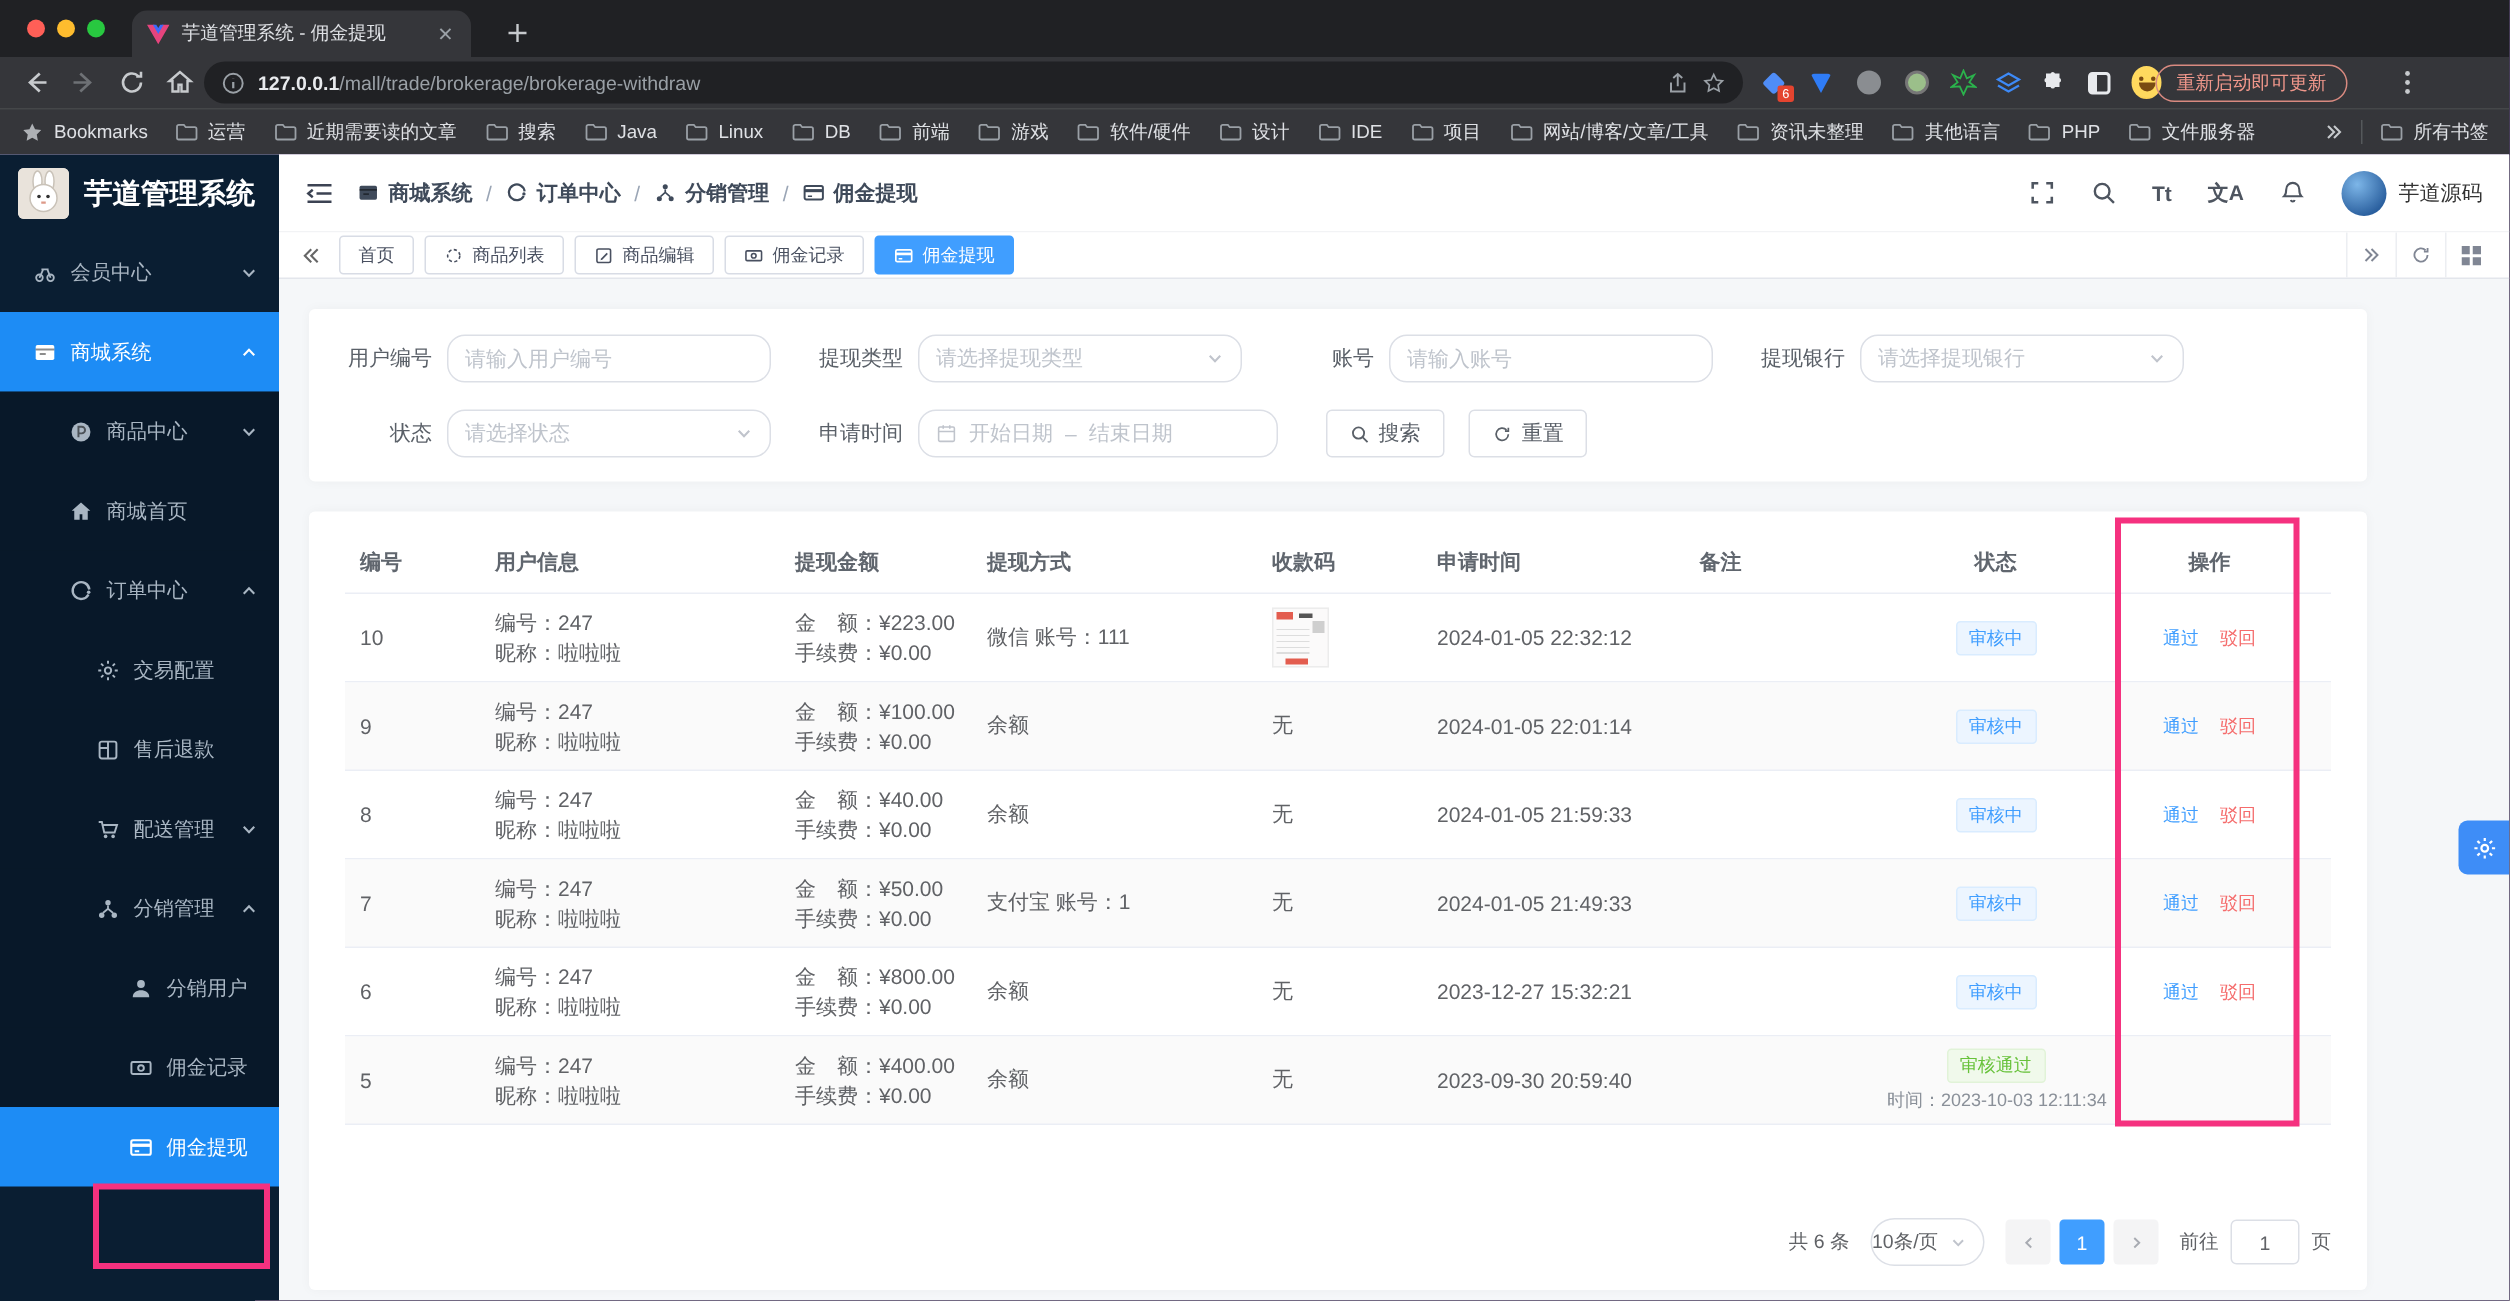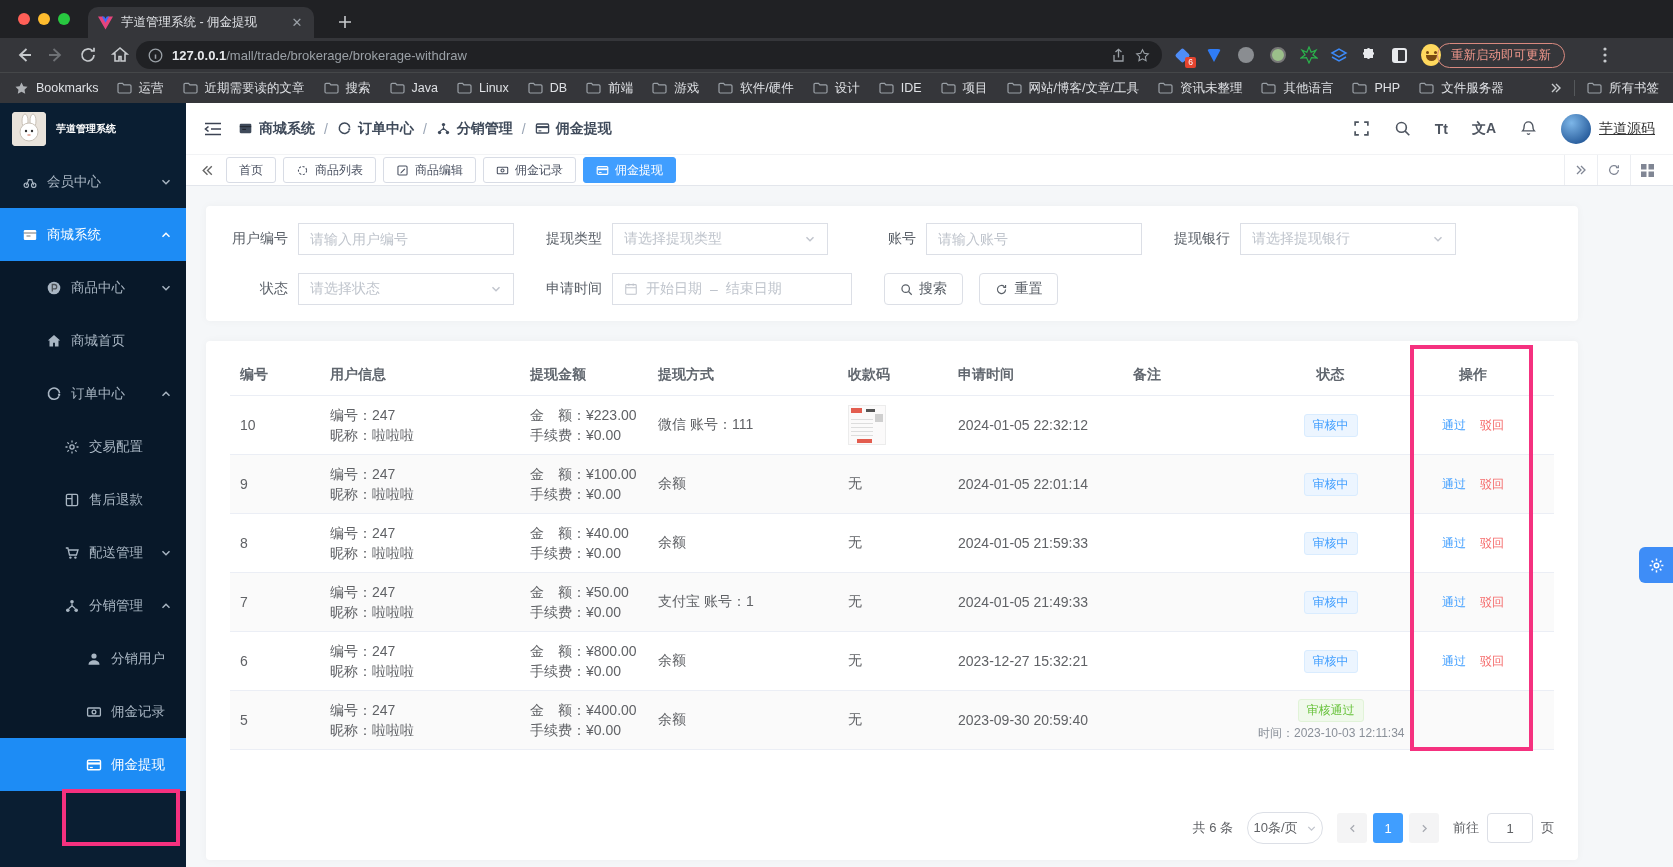--- a/index.html
+++ b/index.html
@@ -51,21 +51,21 @@
   .folder{width:15px;height:12px;color:#9aa0a6;}
   .bm-right{display:flex;align-items:center;gap:12px;margin-left:10px;}
   .bm-chev{width:14px;height:14px;color:#c7cacd;}
   .bm-sep{width:1px;height:16px;background:#55585b;}
 
   
   .app{position:absolute;top:103px;left:0;right:0;bottom:0;display:flex;background:#fff;}
   .sidebar{width:186px;flex:none;background:#0a1e32;display:flex;flex-direction:column;overflow:hidden;}
   .side-logo{height:52px;display:flex;align-items:center;gap:10px;padding:0 12px;flex:none;}
   .logo-img{width:34px;height:34px;border-radius:4px;background:#e8e2da;}
-  .side-title{color:#fff;font-size:10px;font-weight:bold;white-space:nowrap;}
+  .side-title{color:#fff;font-size:19px;font-weight:bold;white-space:nowrap;}
   .menu-item{height:53px;display:flex;align-items:center;gap:9px;color:#a9b6c3;font-size:13.5px;cursor:pointer;padding-right:14px;white-space:nowrap;}
   .menu-item.lvl1{padding-left:22px;}
   .menu-item.lvl2{padding-left:46px;background:rgba(0,0,0,.18);}
   .menu-item.lvl3{padding-left:64px;background:rgba(0,0,0,.18);}
   .menu-item.lvl4{padding-left:86px;background:rgba(0,0,0,.18);}
   .menu-item.active{background:#1d8cf5;color:#fff;}
   .mi-icon{width:16px;height:16px;}
   .mi-chev{width:12px;height:12px;margin-left:auto;color:inherit;}
   .main{flex:1;display:flex;flex-direction:column;min-width:0;}
 
@@ -73,40 +73,40 @@
   .hamb{width:18px;height:16px;color:#3c4353;margin-right:16px;}
   .crumbs{display:flex;align-items:center;gap:9px;font-size:14px;color:#3f4a5a;font-weight:bold;}
   .crumb{display:flex;align-items:center;gap:6px;}
   .crumb .icon{width:15px;height:15px;color:#3f4a5a;}
   .crumb-sep{color:#9aa5b5;font-weight:normal;}
   .hdr-right{margin-left:auto;display:flex;align-items:center;gap:24px;color:#4e5560;}
   .tool-ic{width:17px;height:17px;color:#4e5560;}
   .tool-txt{font-size:14px;font-weight:bold;color:#4e5560;letter-spacing:0;}
   .hdr-user{display:flex;align-items:center;gap:8px;}
   .avatar{width:30px;height:30px;border-radius:50%;background:radial-gradient(circle at 35% 30%,#7db6e8,#2a5f9e 75%);}
-  .uname{font-size:14px;color:#333;white-space:nowrap;text-decoration:underline;}
+  .uname{font-size:14px;color:#333;white-space:nowrap;}
 
   .tabbar{height:31px;background:#fff;border-bottom:1px solid #e3e6ec;display:flex;align-items:center;padding:0 10px;gap:7px;flex:none;}
   .tb-coll{width:15px;height:15px;color:#666;margin:0 4px;}
   .page-tab{height:26px;display:flex;align-items:center;gap:6px;padding:0 12px;border:1px solid #d8dce5;border-radius:3px;background:#fff;color:#495060;font-size:12px;white-space:nowrap;cursor:pointer;}
   .page-tab .icon{width:13px;height:13px;}
   .page-tab.active{background:#409eff;border-color:#409eff;color:#fff;}
   .tb-right{margin-left:auto;display:flex;align-items:center;height:100%;}
   .tb-btn{width:33px;height:100%;display:flex;align-items:center;justify-content:center;color:#808694;border-left:1px solid #eceef2;}
   .tb-btn .icon{width:14px;height:14px;}
 
   .content{flex:1;background:#f5f7f9;padding:20px 95px 0 20px;overflow:hidden;}
   .card{background:#fff;border-radius:4px;box-shadow:0 0 8px rgba(0,0,0,.04);}
 
   
   .filter-card{height:115px;padding:17px 24px 0;}
   .f-row{display:flex;align-items:center;margin-bottom:18px;}
   .f-field{display:flex;align-items:center;margin-right:30px;}
   .f-label{width:68px;text-align:right;padding-right:10px;font-size:14px;color:#5a6068;flex:none;white-space:nowrap;}
-  .f-input,.f-select,.f-range{width:216px;height:32px;border:1px solid #dcdfe6;border-radius:0;background:#fff;display:flex;align-items:center;padding:0 11px;font-size:14px;color:#606266;}
+  .f-input,.f-select,.f-range{width:216px;height:32px;border:1px solid #dcdfe6;border-radius:12px;background:#fff;display:flex;align-items:center;padding:0 11px;font-size:14px;color:#606266;}
   input.f-input{outline:none;}
   input::placeholder{color:#bfc4cc;}
   .f-select{justify-content:space-between;color:#bfc4cc;cursor:pointer;}
   .f-select .icon{width:12px;height:12px;color:#c0c4cc;}
   .f-range{width:240px;gap:8px;color:#bfc4cc;cursor:pointer;}
   .f-range .icon{width:14px;height:14px;color:#c0c4cc;}
   .f-range .dash{color:#bfc4cc;}
   .btn{height:32px;border:1px solid #dcdfe6;border-radius:4px;background:#fff;display:inline-flex;align-items:center;gap:6px;padding:0 15px;font-size:14px;color:#5a6068;cursor:pointer;}
   .btn .icon{width:13px;height:13px;}
   .btn+ .btn{margin-left:12px;}
@@ -132,21 +132,21 @@
   .badge{display:inline-block;padding:0 8px;height:23px;line-height:21px;font-size:12px;border-radius:3px;border:1px solid;}
   .badge.pending{color:#409eff;background:#ecf5ff;border-color:#d9ecff;}
   .badge.approved{color:#67c23a;background:#f0f9eb;border-color:#e1f3d8;}
   .audit-time{font-size:12px;color:#8a9099;margin-top:3px;white-space:nowrap;}
   .op-link{font-size:12px;cursor:pointer;display:inline-block;}
   .op-pass{color:#409eff;margin-right:14px;} .op-reject{color:#f56c6c;}
 
   
   .pagination{margin-top:62px;height:32px;display:flex;align-items:center;justify-content:flex-end;gap:14px;font-size:13px;color:#606266;}
   .pg-total{white-space:nowrap;}
-  .pg-size{width:76px;height:32px;border:1px solid #dcdfe6;border-radius:16px;display:flex;align-items:center;justify-content:center;gap:8px;color:#606266;cursor:pointer;}
+  .pg-size{width:76px;height:32px;border:1px solid #dcdfe6;border-radius:16px;display:flex;align-items:center;gap:8px;color:#606266;cursor:pointer;}
   .pg-size .icon{width:11px;height:11px;color:#c0c4cc;}
   .pg-btn{width:30px;height:30px;border-radius:3px;background:#f4f4f5;color:#a8abb2;display:flex;align-items:center;justify-content:center;cursor:pointer;}
   .pg-btn .icon{width:11px;height:11px;}
   .pg-page{width:30px;height:30px;border-radius:3px;background:#409eff;color:#fff;display:flex;align-items:center;justify-content:center;font-size:13px;cursor:pointer;}
   .pg-nav{display:flex;align-items:center;gap:6px;}
   .pg-goto{display:flex;align-items:center;gap:8px;white-space:nowrap;}
   .pg-input{width:46px;height:30px;border:1px solid #dcdfe6;border-radius:4px;text-align:center;font-size:13px;color:#606266;outline:none;}
 
   
   .float-gear{position:absolute;right:0;top:547px;width:34px;height:36px;background:#3e8df7;border-radius:6px 0 0 6px;display:flex;align-items:center;justify-content:center;color:#fff;cursor:pointer;}

